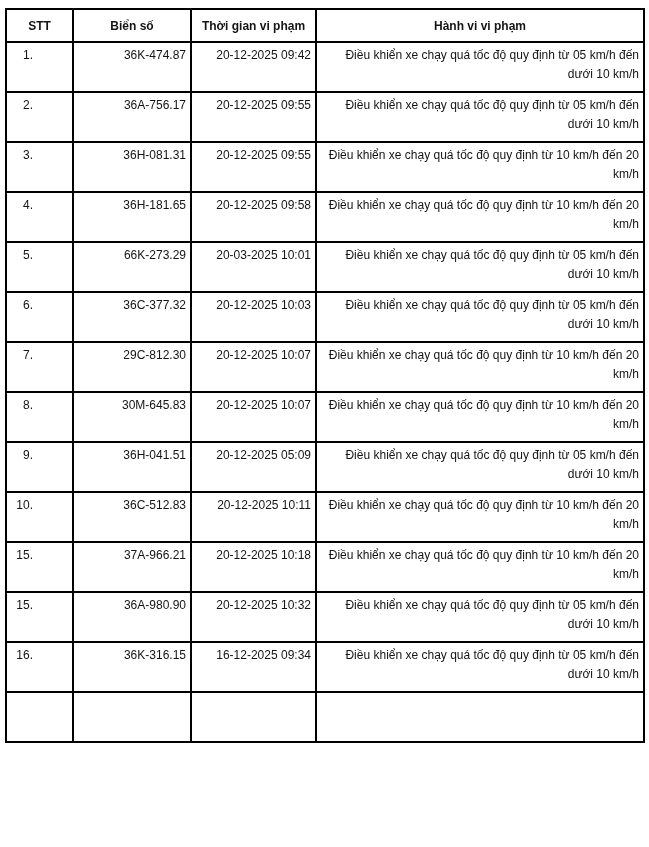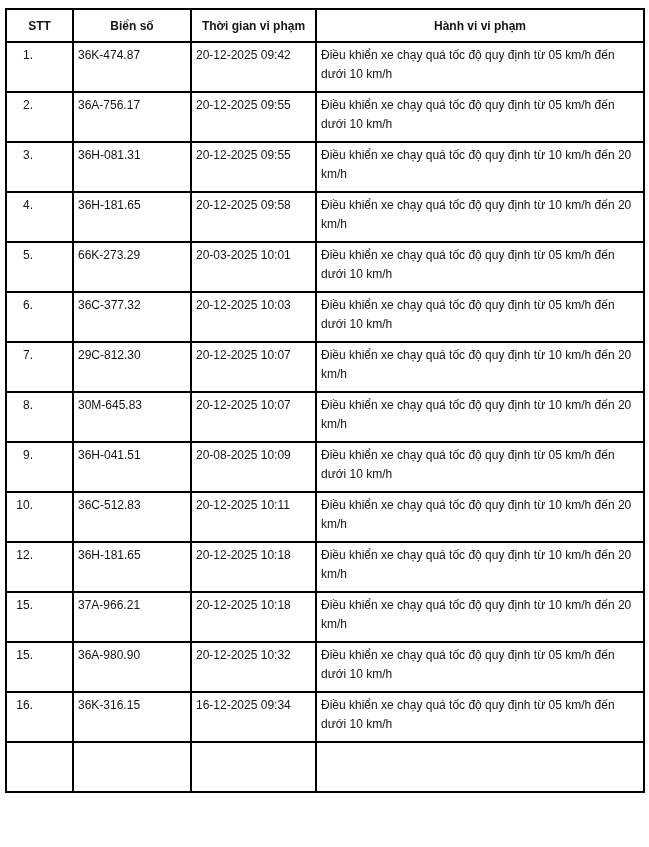--- a/index.html
+++ b/index.html
@@ -50,25 +50,25 @@
   td.cell-stt {
     text-align: left;
     padding-left: 6px;
   }
   td.cell-stt .stt-num {
     display: inline-block;
     min-width: 22px;
     text-align: right;
   }
   td.cell-plate, td.cell-time {
-    text-align: left;
+    text-align: right;
     border-radius: 11px;
   }
   td.cell-violation {
-    text-align: left;
+    text-align: right;
   }
 </style>
 </head>
 <body>
 
 <div class="page">
   <table class="violation-table">
     <colgroup>
       <col style="width:67px">
       <col style="width:118px">
@@ -146,37 +146,29 @@
     </td>
     <td class="cell-plate">30M-645.83</td>
     <td class="cell-time">20-12-2025 10:07</td>
     <td class="cell-violation">Điều khiển xe chạy quá tốc độ quy định từ 10 km/h đến 20 km/h</td>
   </tr>
         <tr>
     <td class="cell-stt">
       <span class="stt-num">9.</span>
     </td>
     <td class="cell-plate">36H-041.51</td>
-    <td class="cell-time">20-08-2025 10:09</td>
+    <td class="cell-time">20-12-2025 05:09</td>
     <td class="cell-violation">Điều khiển xe chạy quá tốc độ quy định từ 05 km/h đến dưới 10 km/h</td>
   </tr>
         <tr>
     <td class="cell-stt">
       <span class="stt-num">10.</span>
     </td>
     <td class="cell-plate">36C-512.83</td>
     <td class="cell-time">20-12-2025 10:11</td>
-    <td class="cell-violation">Điều khiển xe chạy quá tốc độ quy định từ 10 km/h đến 20 km/h</td>
-  </tr>
-        <tr>
-    <td class="cell-stt">
-      <span class="stt-num">12.</span>
-    </td>
-    <td class="cell-plate">36H-181.65</td>
-    <td class="cell-time">20-12-2025 10:18</td>
     <td class="cell-violation">Điều khiển xe chạy quá tốc độ quy định từ 10 km/h đến 20 km/h</td>
   </tr>
         <tr>
     <td class="cell-stt">
       <span class="stt-num">15.</span>
     </td>
     <td class="cell-plate">37A-966.21</td>
     <td class="cell-time">20-12-2025 10:18</td>
     <td class="cell-violation">Điều khiển xe chạy quá tốc độ quy định từ 10 km/h đến 20 km/h</td>
   </tr>

